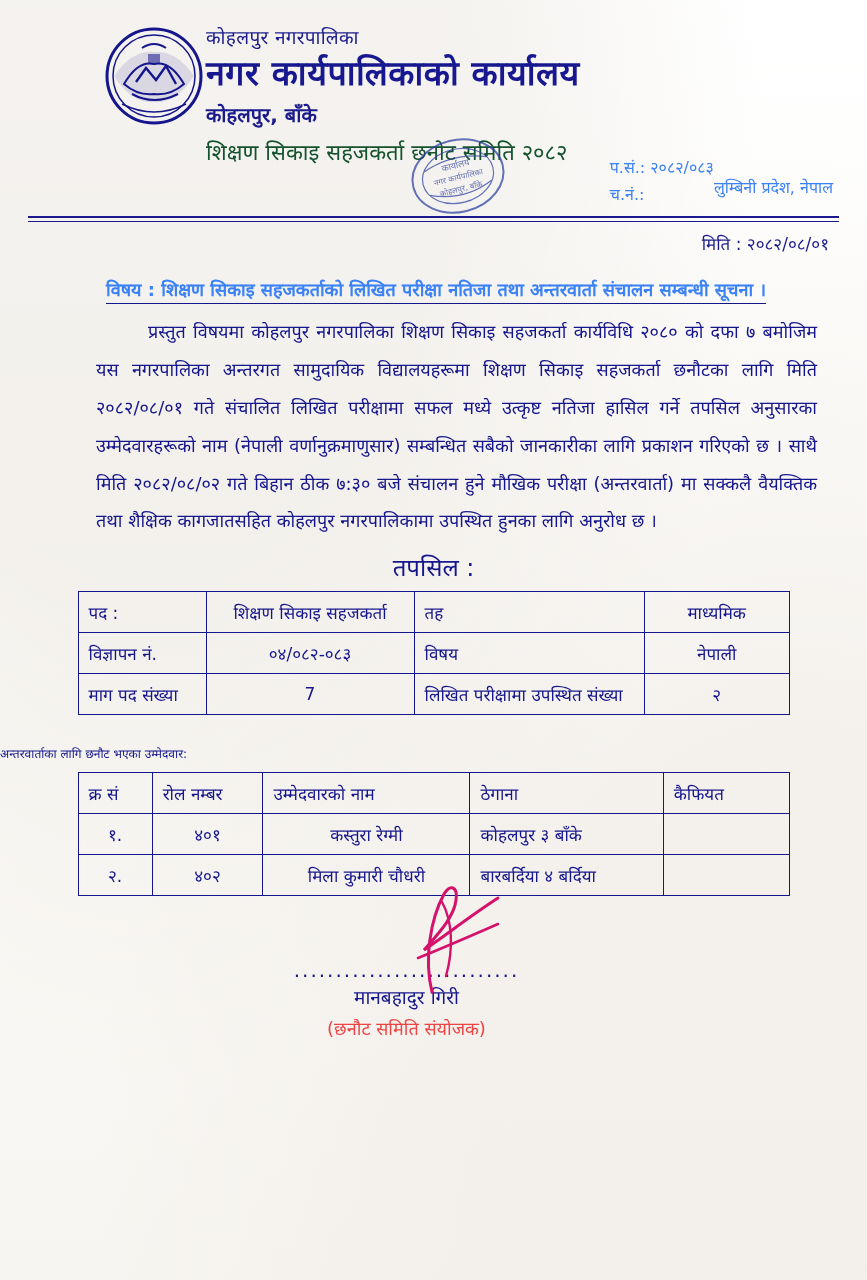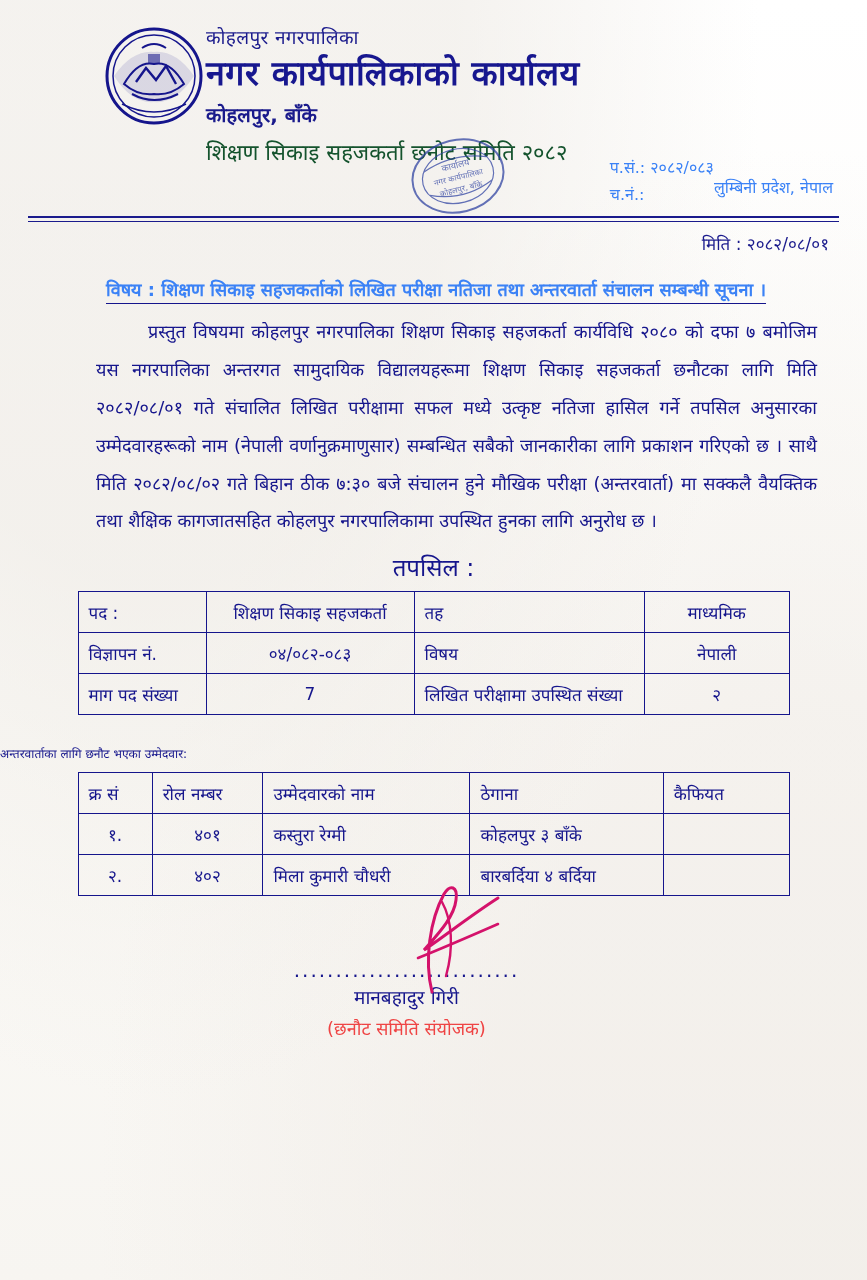--- a/index.html
+++ b/index.html
@@ -208,21 +208,21 @@
     font-size: 12px;
     color: #15158c;
     margin-top: 30px;
   }
   .t2 {
     margin: 10px auto 0 auto;
     width: 712px;
   }
   .t2 td.k1 { width: 64px; text-align: center; }
   .t2 td.k2 { width: 106px; text-align: center; }
-  .t2 td.k3 { width: 218px; text-align: left; }
+  .t2 td.k3 { width: 218px; text-align: center; }
   .t2 td.k4 { width: 204px; }
   .t2 td.k5 { width: 120px; }
   .t2 .hdr td { text-align: left; }
   .t2 .hdr td.k1, .t2 .hdr td.k2, .t2 .hdr td.k3 { text-align: left; }
 
   
   .sigblock {
     margin-top: 62px;
     text-align: center;
     padding-right: 54px;

